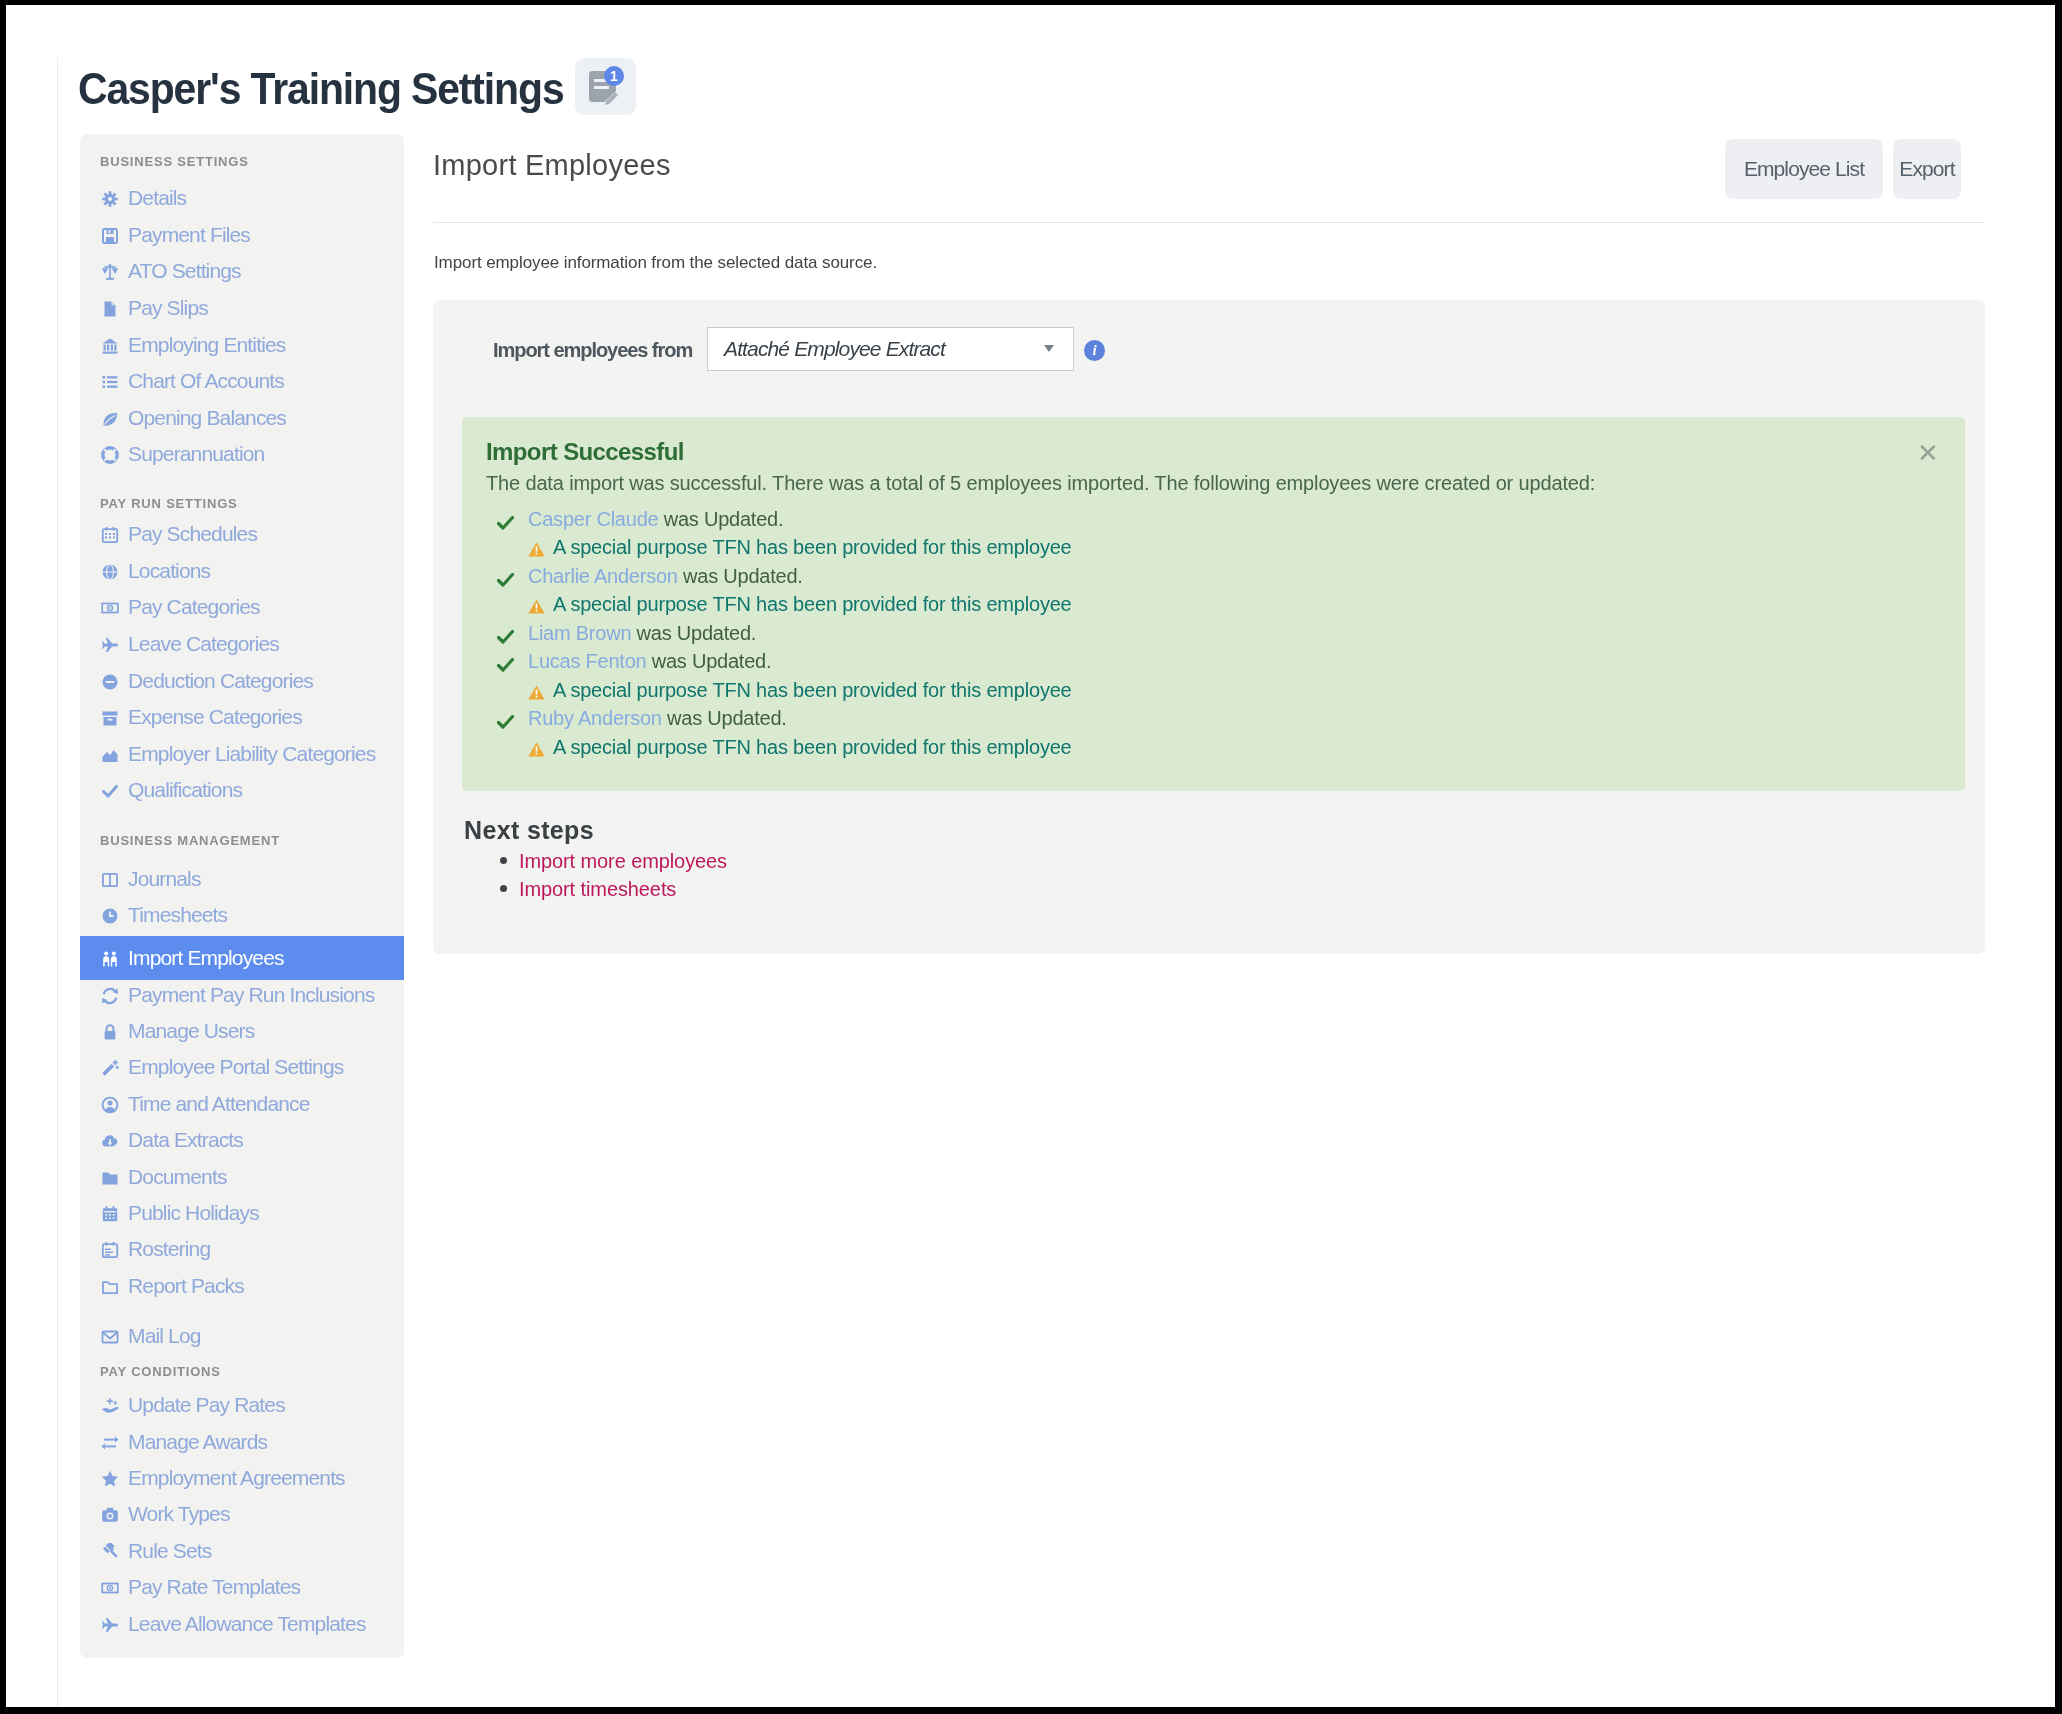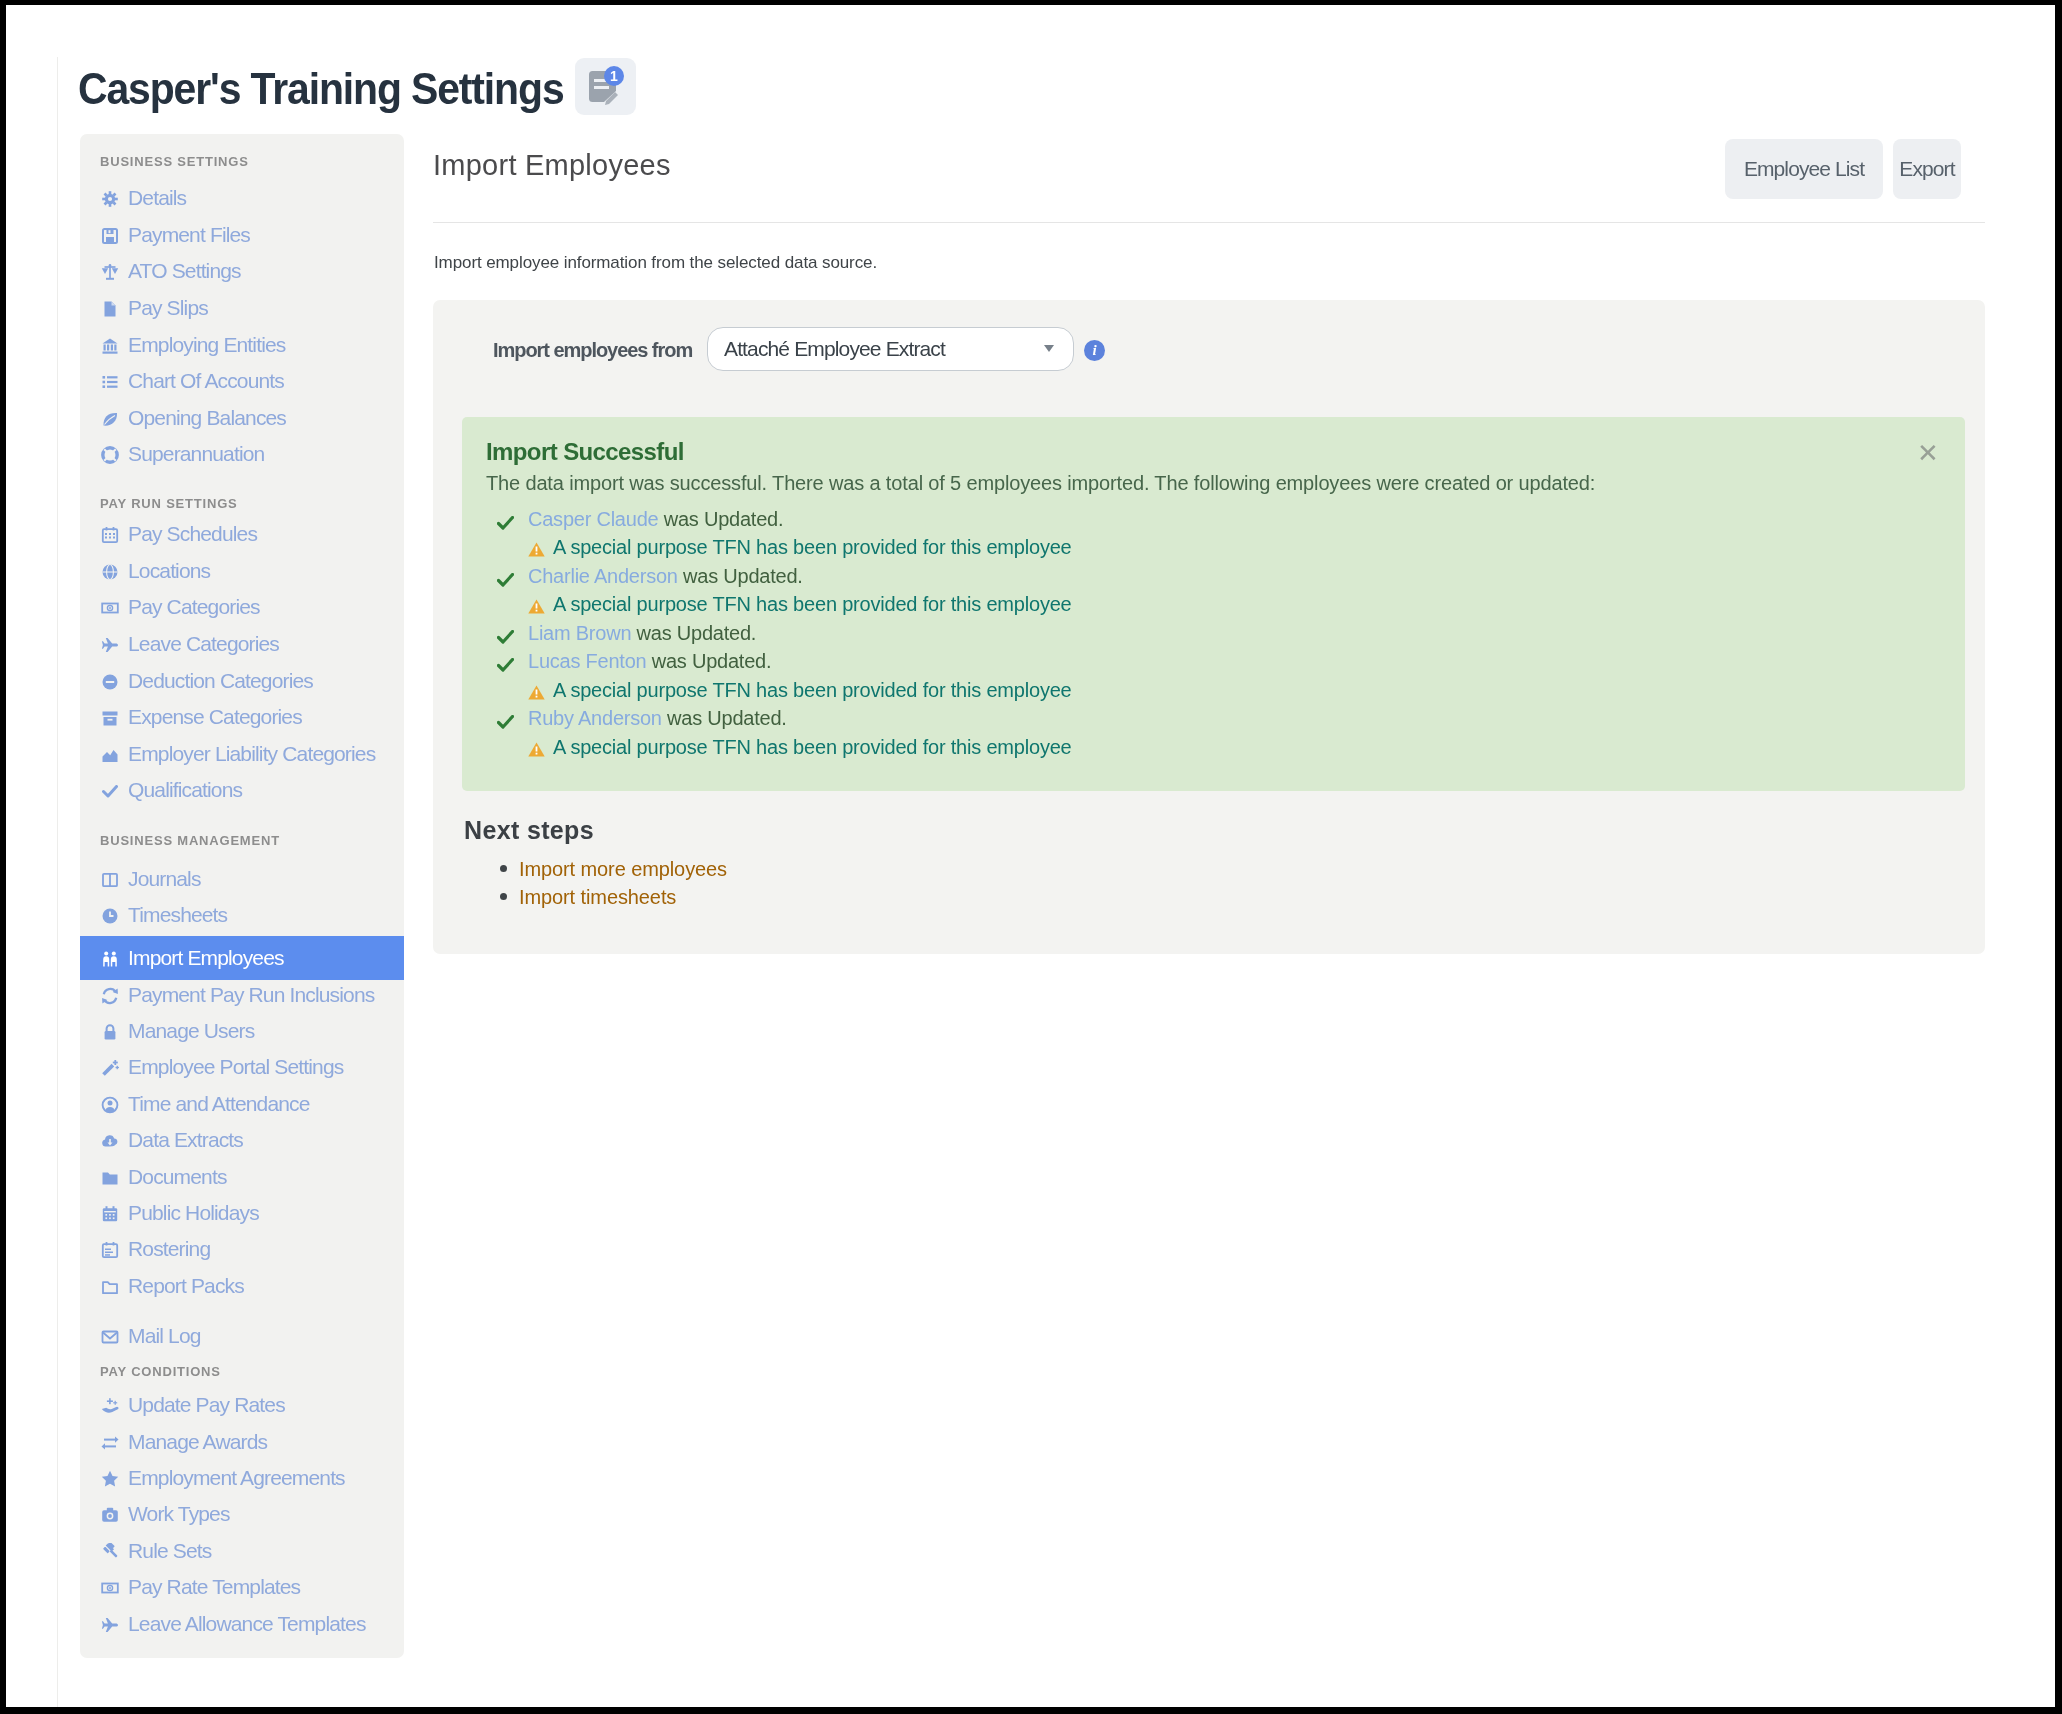--- a/index.html
+++ b/index.html
@@ -15,37 +15,37 @@
 .sit .ic svg { opacity:0.82; }
 .active { left:0; top:802px; width:324px; height:44px; background:#5c8dee; color:#fff; font-size:21px; letter-spacing:-0.85px; display:flex; align-items:center; padding-left:21px; white-space:nowrap; }
 #h2 { left:427px; top:145.8px; font-size:29px; letter-spacing:0.25px; color:#4b4b4d; line-height:1; white-space:nowrap; }
 .btn { top:134px; height:60px; background:#edeff2; border-radius:8px; font-size:21px; letter-spacing:-0.9px; color:#57616b; display:flex; align-items:center; justify-content:center; }
 #btn1 { left:1719px; width:158px; }
 #btn2 { left:1887px; width:68px; }
 #hr { left:427px; top:217px; width:1552px; height:1px; background:#e5e5e5; }
 #p1 { left:428px; top:249.4px; font-size:17px; letter-spacing:-0.1px; color:#3f4448; line-height:1; white-space:nowrap; }
 #panel { left:427px; top:295px; width:1552px; height:654px; background:#f3f3f1; border-radius:7px; }
 #lbl { left:487px; top:334.8px; font-size:20px; font-weight:bold; letter-spacing:-1.05px; color:#4e565e; line-height:1; white-space:nowrap; }
-#dd { left:701px; top:322px; width:367px; height:44px; background:#fff; border:1px solid #c6ccd2; border-radius:16px; }
+#dd { left:701px; top:322px; width:367px; height:44px; background:#fff; border:1px solid #c6ccd2; border-radius:0;font-style:italic; }
 #ddtext { position:absolute; left:16px; top:9.5px; font-size:21px; letter-spacing:-0.86px; color:#3a4249; line-height:1; white-space:nowrap; }
 #caret { position:absolute; left:336px; top:17px; width:0; height:0; border-left:5.5px solid transparent; border-right:5.5px solid transparent; border-top:7px solid #77808a; }
 #info { left:1078px; top:335px; width:21px; height:21px; border-radius:50%; background:#5c82dc; color:#fff; font-size:15px; font-weight:bold; font-style:italic; display:flex; align-items:center; justify-content:center; font-family:"Liberation Serif",serif; }
 #alert { left:456px; top:412px; width:1503px; height:374px; background:#d9ead0; border-radius:5px; }
 #atitle { left:480px; top:434.7px; font-size:24px; font-weight:bold; letter-spacing:-0.6px; color:#2e6d36; line-height:1; white-space:nowrap; }
 #abody { left:480px; top:467.7px; font-size:20px; letter-spacing:-0.15px; color:#47664b; line-height:1; white-space:nowrap; }
 #aclose { left:1911px; top:435px; font-size:26px; color:#98a096; line-height:1; }
 .arow { left:491px; font-size:20px; letter-spacing:-0.23px; line-height:1; white-space:nowrap; }
 .arow .chk { position:absolute; left:0px; top:7px; }
 .arow .nm { color:#87abdf; margin-left:31px; }
 .arow .tl { color:#41603f; }
 .wrow { left:522px; font-size:20px; letter-spacing:-0.2px; color:#0f766e; line-height:1; white-space:nowrap; }
 .wrow .tri { position:absolute; left:0; top:5px; }
 .wrow span { margin-left:25px; }
 #nsteps { left:458px; top:813.3px; font-size:25px; font-weight:bold; letter-spacing:0.35px; color:#3b4045; line-height:1; }
-.bullet { font-size:20px; color:#a16207; line-height:1; letter-spacing:-0.1px; white-space:nowrap;margin-top:8px; }
+.bullet { font-size:20px; color:#be185d; line-height:1; letter-spacing:-0.1px; white-space:nowrap; }
 .bullet:before { content:""; position:absolute; left:-19px; top:6px; width:7px; height:7px; border-radius:50%; background:#3f4448; }
 </style></head>
 <body>
 <div id="page">
 <div id="vline"></div>
 <div id="h1">Casper's Training Settings</div>
 <div id="hicon"><svg width="61" height="57" viewBox="0 0 61 57">
         <rect x="14" y="13" width="27" height="31" rx="3.5" fill="#9ba3ad"></rect>
         <rect x="19" y="21" width="12" height="3" fill="#edf0f4"></rect>
         <rect x="19" y="28" width="15" height="3" fill="#edf0f4"></rect>

